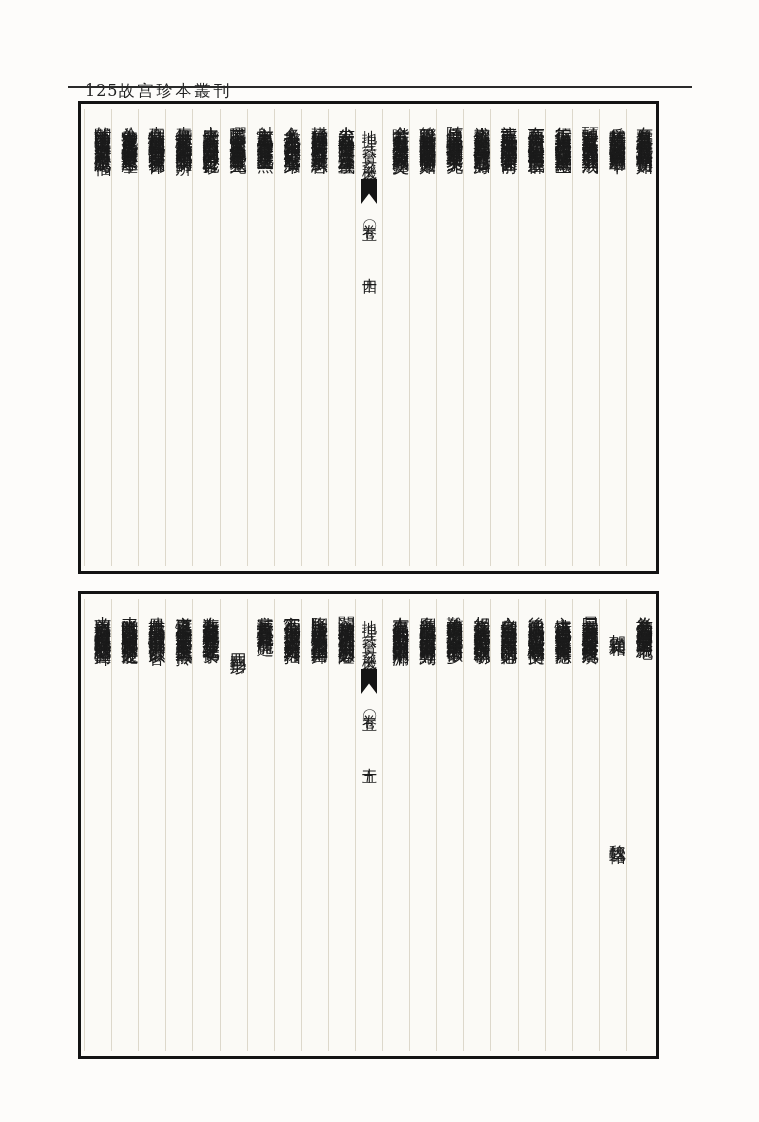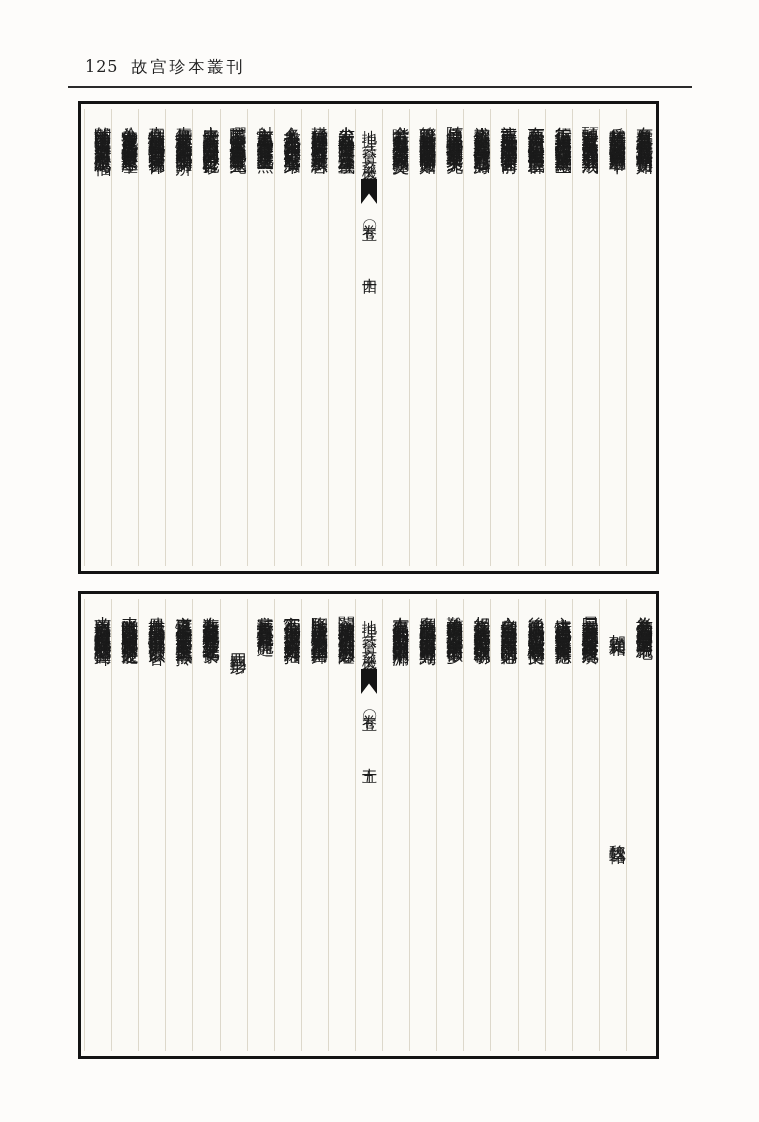--- a/index.html
+++ b/index.html
@@ -5,23 +5,23 @@
   html,body{margin:0;padding:0;}
   body{
     width:759px;height:1122px;position:relative;
     background:#fdfcfa;
     font-family:"DejaVu Serif","Liberation Serif",serif;
     color:#1b1b1b;overflow:hidden;
   }
   .header{
     position:absolute;left:85px;top:57px;
     font-size:16px;letter-spacing:1px;color:#222;
-    display:flex;gap:13px;align-items:baseline;
+    display:flex;gap:0;align-items:baseline;
   }
-  .header .series{letter-spacing:3px;}
+  .header .series{letter-spacing:3px;margin-top:24px;}
   .header-rule{
     position:absolute;left:68px;top:86px;width:624px;height:2px;
     background:#2a2a2a;
   }
   .block{
     position:absolute;left:78px;width:581px;
     border:3px solid #131313;background:#fbfaf6;
     box-sizing:border-box;padding:5px 3px;
     display:flex;flex-direction:row-reverse;
   }

